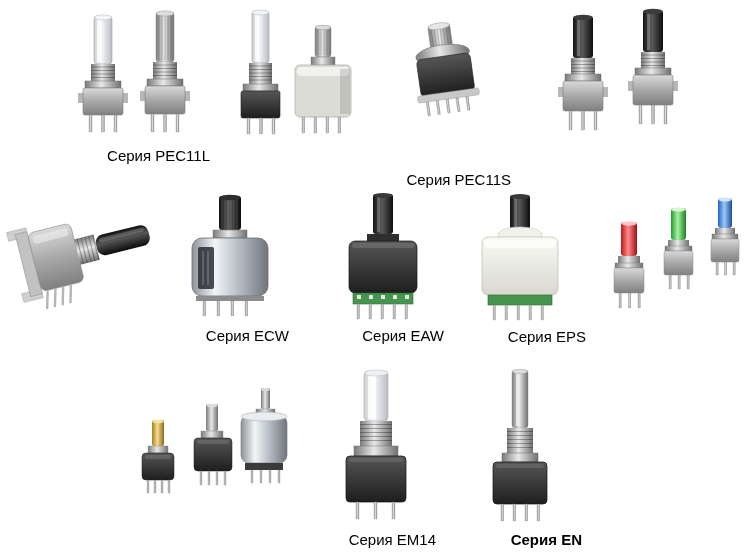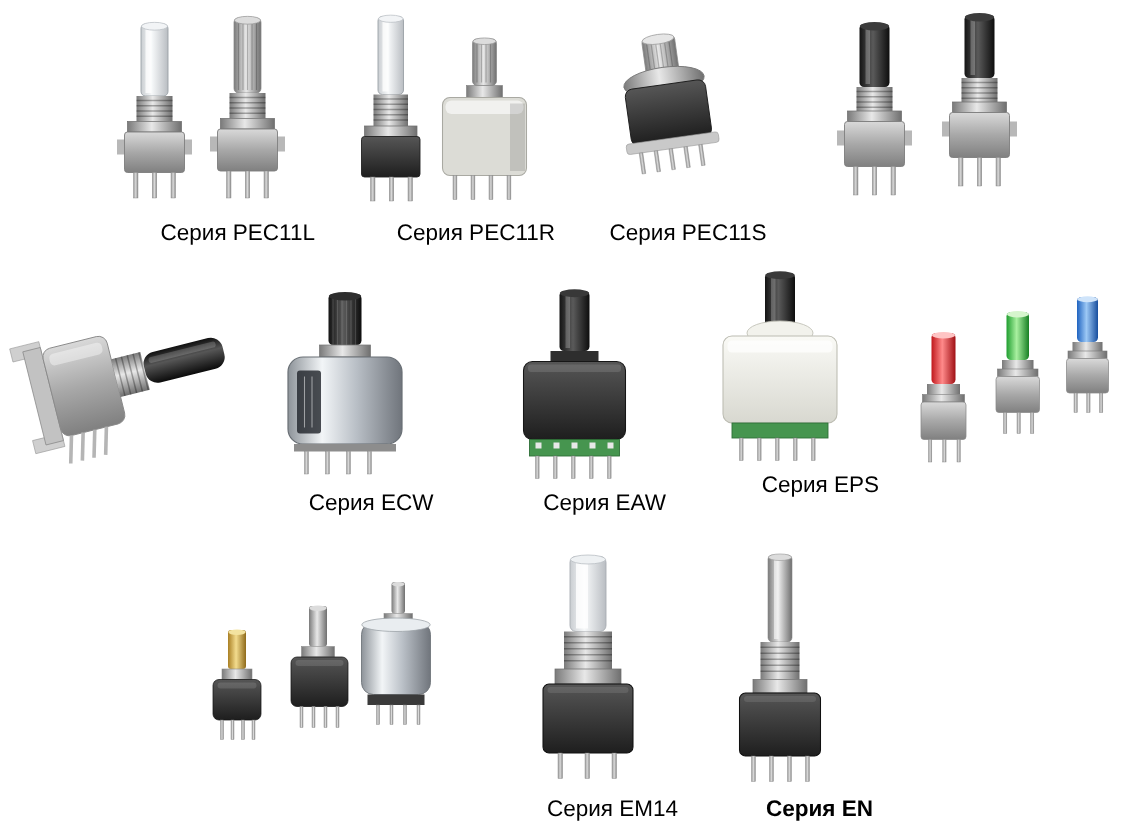--- a/index.html
+++ b/index.html
@@ -184,24 +184,23 @@
           <rect x="118" y="61" width="10" height="45" fill="rgba(0,0,0,0.12)"></rect>
           <g fill="url(#gPin)" stroke="#8a8a8a" stroke-width="0.3">
             <rect x="80" y="109" width="2.6" height="16"></rect>
               <rect x="92" y="109" width="2.6" height="16"></rect>
             <rect x="104" y="109" width="2.6" height="16"></rect>
               <rect x="116" y="109" width="2.6" height="16"></rect>
           </g>
         </g>
       </svg>
     </div>
-    <div class="label">Серия PEC11R</div>
-  </section>
-
-  <section class="cell" style="left:383px; top:8px; width:128px;">
+  </section>
+
+  <section class="cell" style="left:383px; top:8px; width:128px;gap:24px;">
     <div class="img" style="height:134px">
       <svg width="128" height="134" viewBox="0 0 128 134">
         <g transform="rotate(-8 64 70)">
           <rect x="52" y="16" width="22" height="26" rx="3" fill="url(#gMetal)" stroke="#8a8a8a" stroke-width="0.5"></rect>
           <g stroke="rgba(0,0,0,0.22)" stroke-width="0.8">
             <line x1="55" y1="18" x2="55" y2="42"></line>
               <line x1="58" y1="18" x2="58" y2="42"></line>
               <line x1="61" y1="18" x2="61" y2="42"></line>
             <line x1="64" y1="18" x2="64" y2="42"></line>
               <line x1="67" y1="18" x2="67" y2="42"></line>
@@ -361,21 +360,21 @@
             <rect x="59" y="112" width="2.4" height="15"></rect>
               <rect x="71" y="112" width="2.4" height="15"></rect>
               <rect x="83" y="112" width="2.4" height="15"></rect>
           </g>
         </g>
       </svg>
     </div>
     <div class="label">Серия EAW</div>
   </section>
 
-  <section class="cell" style="left:452px; top:180px; width:134px;">
+  <section class="cell" style="left:452px; top:193px; width:134px;">
     <div class="img" style="height:130px">
       <svg width="134" height="130" viewBox="0 0 134 130">
         <g>
           <rect x="58" y="2" width="20" height="36" rx="3" fill="url(#gBlack)"></rect>
           <rect x="62" y="4" width="3" height="32" fill="rgba(255,255,255,0.22)"></rect>
           <ellipse cx="68" cy="3.5" rx="9.7" ry="2.6" fill="#3a3a3a"></ellipse>
           <ellipse cx="68" cy="42" rx="22" ry="8" fill="#f2f2ec" stroke="#c2c2b8" stroke-width="0.6"></ellipse>
           <rect x="30" y="44" width="76" height="58" rx="6" fill="url(#gWhiteB)" stroke="#bcbcb2" stroke-width="0.7"></rect>
           <rect x="33" y="47" width="70" height="8" rx="3" fill="rgba(255,255,255,0.7)"></rect>
           <rect x="36" y="102" width="64" height="10" fill="#46954f" stroke="#2f6f38" stroke-width="0.6"></rect>
@@ -475,21 +474,21 @@
             <rect x="129" y="102" width="2" height="13"></rect>
               <rect x="138" y="102" width="2" height="13"></rect>
             <rect x="147" y="102" width="2" height="13"></rect>
               <rect x="156" y="102" width="2" height="13"></rect>
           </g>
         </g>
       </svg>
     </div>
   </section>
 
-  <section class="cell" style="left:334px; top:368px; width:118px;">
+  <section class="cell" style="left:318px; top:368px; width:118px;">
     <div class="img" style="height:158px">
       <svg width="118" height="158" viewBox="0 0 118 158">
         <g>
           <rect x="46" y="3" width="24" height="50" rx="4" fill="url(#gClear)" stroke="#a8adb2" stroke-width="0.6"></rect>
           <rect x="50" y="5" width="8" height="46" fill="rgba(255,255,255,0.8)"></rect>
           <ellipse cx="58" cy="5" rx="11.7" ry="3" fill="#eef1f3" stroke="#b5bbc0" stroke-width="0.5"></ellipse>
           <rect x="42" y="53" width="32" height="25" fill="url(#gMetal)"></rect>
           <g stroke="rgba(0,0,0,0.3)" stroke-width="1">
             <line x1="42" y1="56.5" x2="74" y2="56.5"></line>
               <line x1="42" y1="60.5" x2="74" y2="60.5"></line>

